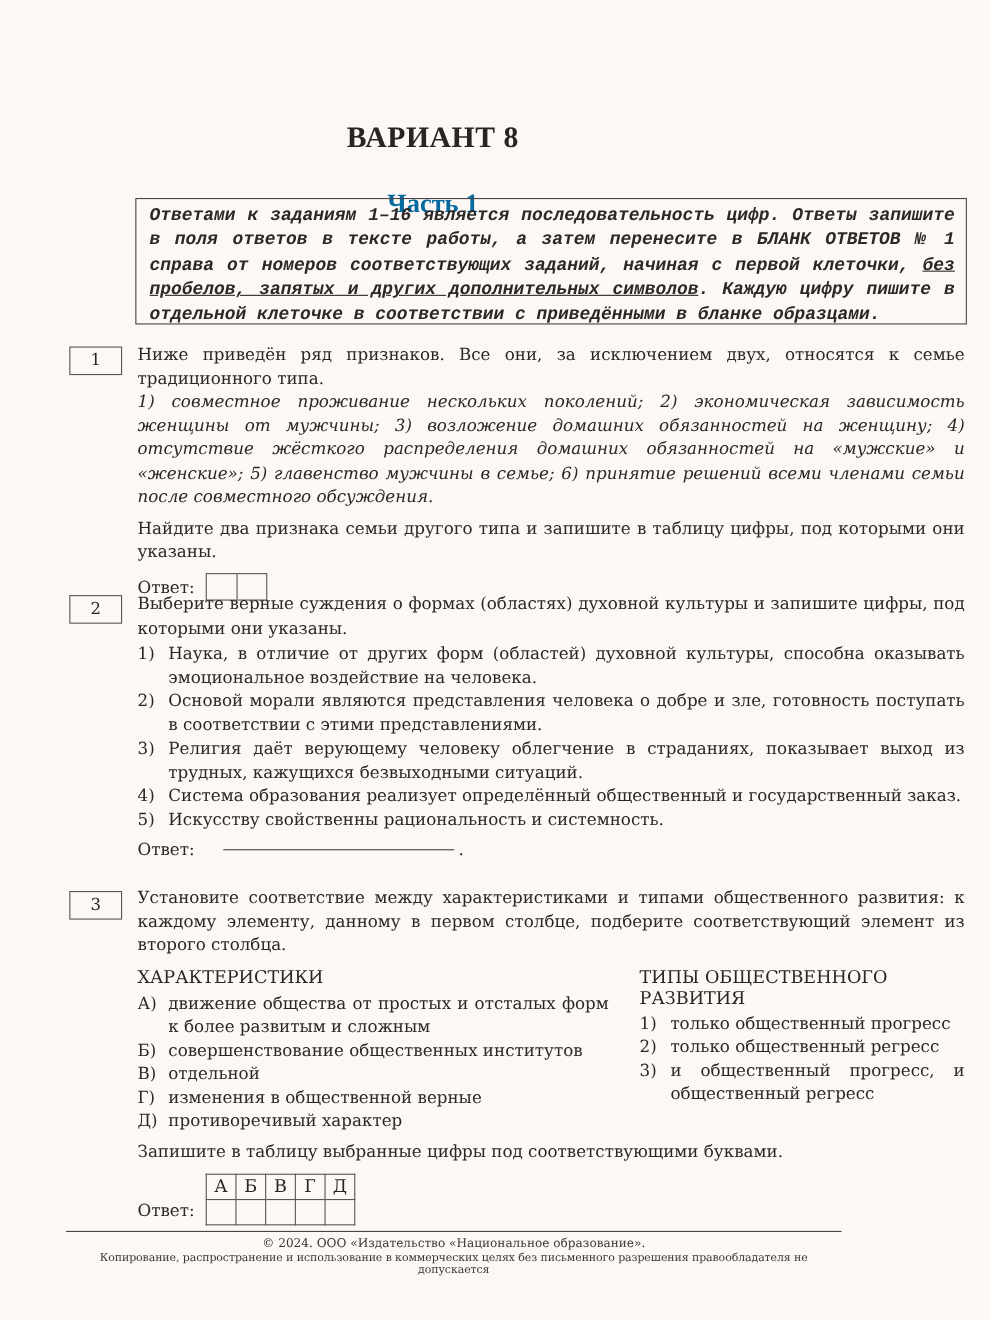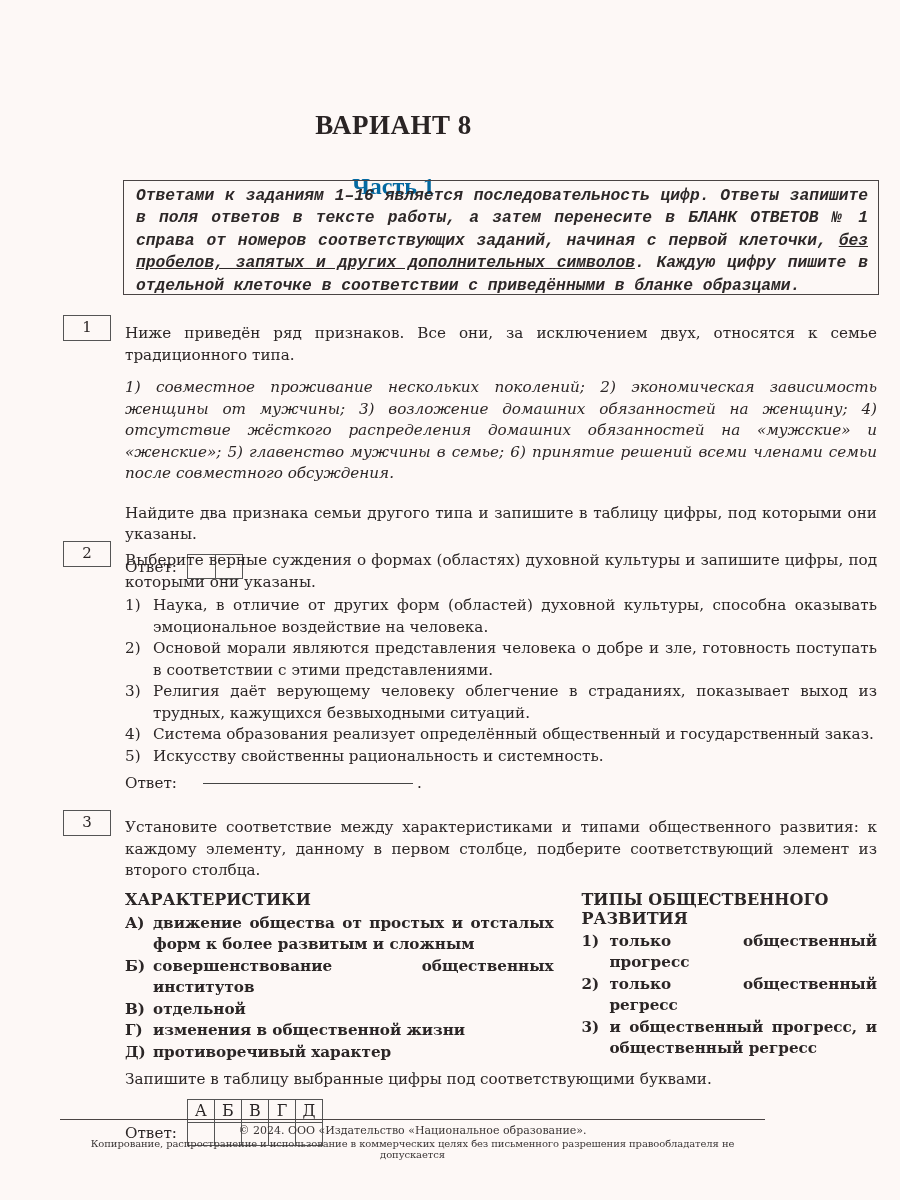--- a/index.html
+++ b/index.html
@@ -36,41 +36,41 @@
     .instructions .u { text-decoration: underline; }
 
     .task-num {
       position: absolute; left: 63px; width: 48px; height: 26px;
       border: 1.5px solid #555;
       text-align: center; font-size: 15px; line-height: 23px;
       font-family: "DejaVu Serif", serif; color: #2a2424;
     }
 
     .block { position: absolute; left: 125px; width: 752px; font-size: 15.2px; color: #2b2626; }
-    .para { line-height: 21.5px; text-align: justify; text-align-last: left; margin-top: 11px; }
+    .para { line-height: 21.5px; text-align: justify; text-align-last: left; }
     .ital { font-style: italic; }
     .gap { height: 7px; }
 
     .answer-row { display: flex; align-items: center; height: 28px; }
     .answer-label { font-size: 15.2px; margin-right: 10px; }
     .cells { display: flex; border: 1px solid #555; height: 25px; }
     .cell { width: 27px; height: 23px; }
     .cell + .cell { border-left: 1px solid #555; }
 
     .list { margin-top: 2px; }
     .li { display: flex; line-height: 21.5px; }
     .li-num { width: 28px; flex-shrink: 0; }
     .li-text { flex: 1; text-align: justify; text-align-last: left; }
 
     .answer-line {
       display: inline-block; width: 210px; height: 1px; border-bottom: 1px solid #444;
       margin-left: 16px; margin-right: 4px; vertical-align: middle;
     }
 
-    .cols { display: flex; margin-top: 8px; font-weight: bold; }
+    .cols { display: flex; margin-top: 8px; }
     .col-left { width: 445px; }
     .col-right { width: 307px; margin-left: 28px; }
     .col-head { font-size: 16px; line-height: 20px; margin-bottom: 3px; }
     .col-right .col-head { line-height: 19px; margin-bottom: 3px; }
 
     table.match { border-collapse: collapse; }
     table.match td {
       border: 1px solid #555; width: 27px; height: 23px;
       text-align: center; font-size: 16px; line-height: 20px; padding: 0;
     }
@@ -152,21 +152,21 @@
         <div class="li">
             <span class="li-num">Б)</span>
             <span class="li-text">совершенствование общественных институтов</span>
           </div>
         <div class="li">
             <span class="li-num">В)</span>
             <span class="li-text">отдельной</span>
           </div>
         <div class="li">
             <span class="li-num">Г)</span>
-            <span class="li-text">изменения в общественной жизни</span>
+            <span class="li-text">изменения в общественной верные</span>
           </div>
         <div class="li">
             <span class="li-num">Д)</span>
             <span class="li-text">противоречивый характер</span>
           </div>
       </div>
       <div class="col-right">
         <div class="col-head">ТИПЫ ОБЩЕСТВЕННОГО РАЗВИТИЯ</div>
         <div class="li">
             <span class="li-num">1)</span>

